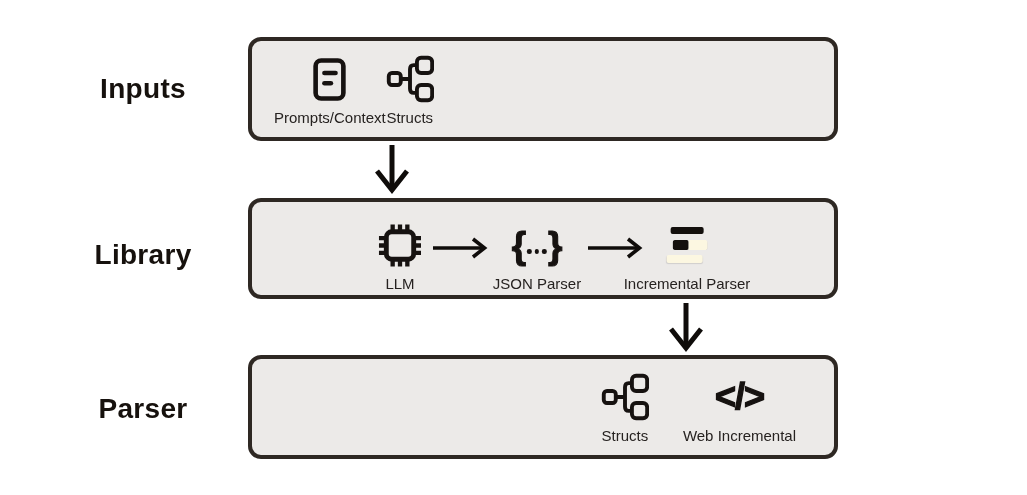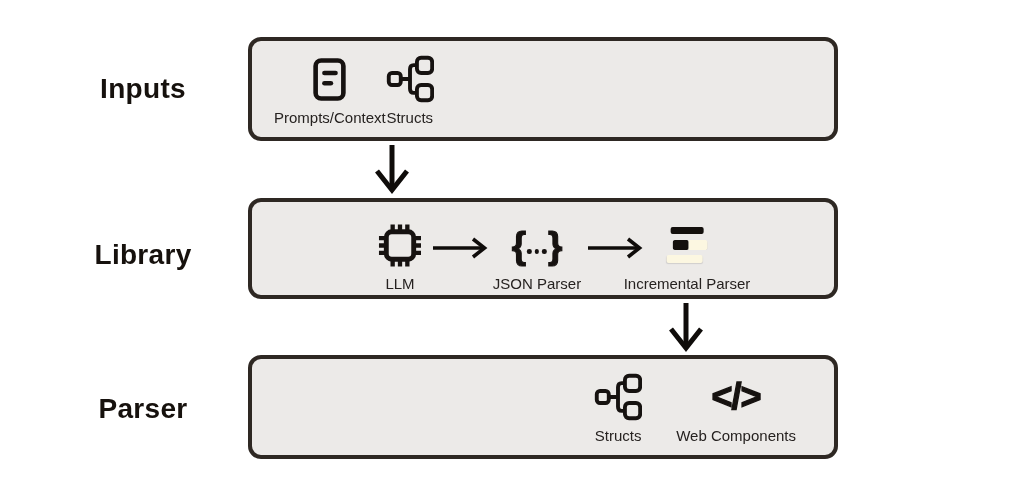--- a/index.html
+++ b/index.html
@@ -205,17 +205,17 @@
           <rect x="33.5" y="32.5" width="16.5" height="16.5" rx="4.5" fill="none" stroke="#161210" stroke-width="4.2"></rect>
           <path d="M16 26 H26 M33.5 11 H30 Q26 11 26 15.5 V36.5 Q26 41 30 41 H33.5" fill="none" stroke="#161210" stroke-width="4.2"></path>
         </svg>
       </div>
       <div class="caption">Structs</div>
     </div>
     <div class="item">
       <div class="icon-holder">
         <span class="code-glyph">&lt;/&gt;</span>
       </div>
-      <div class="caption">Web Components</div>
+      <div class="caption">Web Incremental</div>
     </div>
   </div>
 
 </div>
 
 </body></html>

